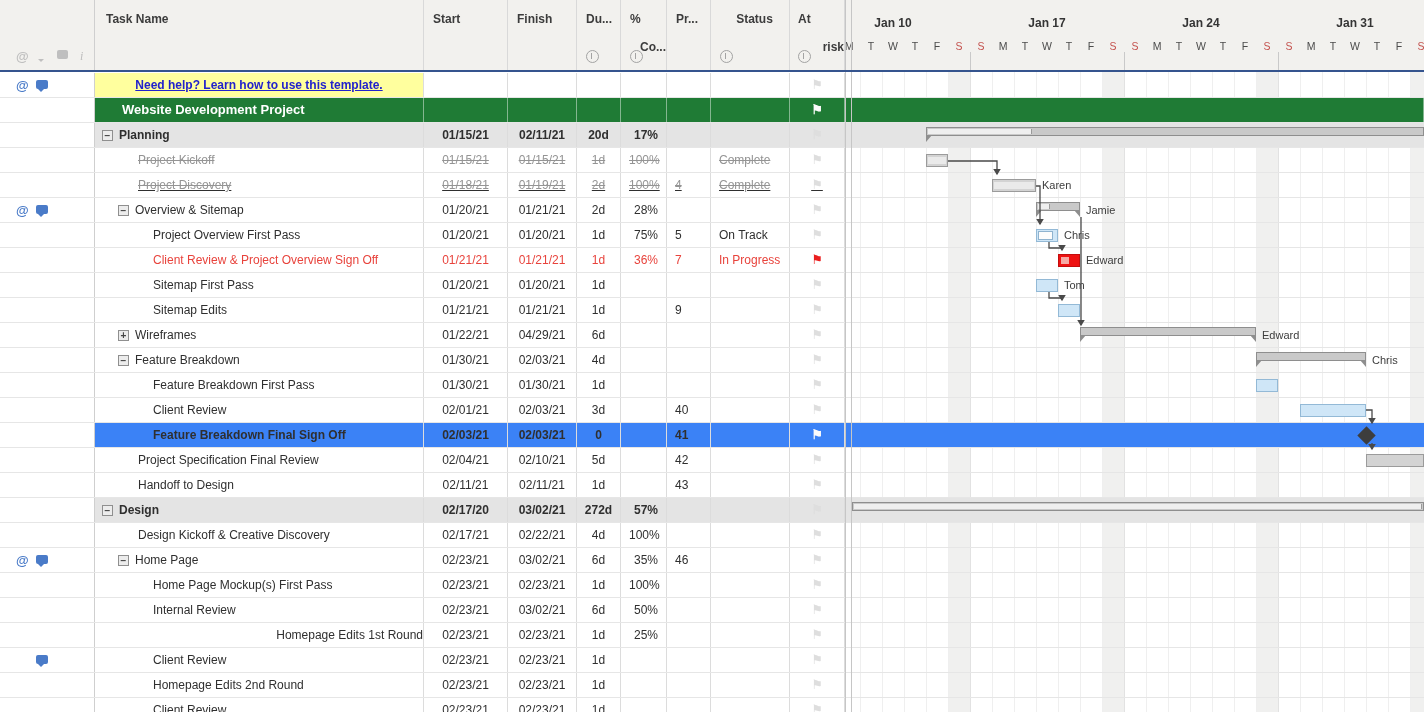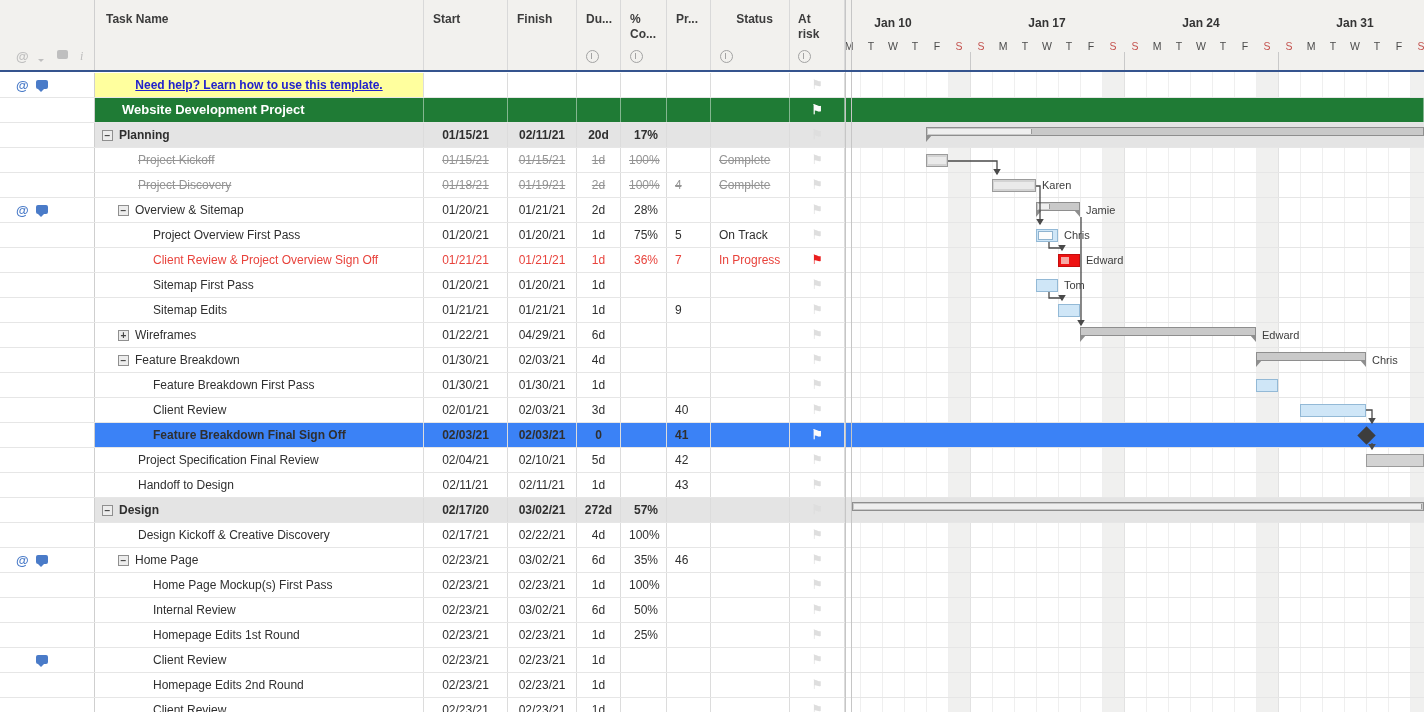--- a/index.html
+++ b/index.html
@@ -4,21 +4,21 @@
 <style>
   html,body{margin:0;padding:0;background:#fff;}
   .app{position:relative;width:1424px;height:712px;overflow:hidden;background:#fff;
        font-family:"Liberation Sans",sans-serif;font-size:12px;color:#2f2f2f;}
   
   .hdr{position:absolute;top:0;height:70px;background:#f2f1ee;z-index:30;}
   #grid-hdr{left:0;width:852px;}
   #chart-hdr{left:852px;width:572px;}
   .hcell{position:absolute;top:0;height:70px;box-sizing:border-box;border-right:1px solid #d9d9d9;
          padding:12px 0 0 9px;color:#3c3c3c;font-weight:bold;}
-  .hcell .l2{margin-top:1px;}
+  .hcell .l2{margin-top:14px;text-align:right;}
   .lock{width:11px;height:11px;border:1px solid #a3a3a3;border-radius:50%;position:absolute;bottom:7px;}
   .lock::after{content:"";position:absolute;left:4px;top:2px;width:1px;height:6px;background:#a3a3a3;}
   .blue-line{position:absolute;top:70px;left:0;width:1424px;height:2px;background:#35548e;z-index:40;}
   .split-line{position:absolute;top:0;height:712px;width:1px;background:#c6c6c6;z-index:35;}
   
   .gut-ic{position:absolute;z-index:31;}
   .at-ic{font-weight:bold;font-size:13px;color:#bfbfbf;line-height:13px;}
   .at-blue{color:#4a7bc8;}
   .bub{width:12px;height:9px;background:#bfbfbf;border-radius:2px;position:relative;}
   .bub::after{content:"";position:absolute;left:2px;top:9px;border:3px solid transparent;border-top-color:#bfbfbf;}
@@ -256,21 +256,21 @@
         <div class="c ctr" style="width: 44px;"><span class="strike">1d</span></div>
         <div class="c rgt" style="width: 46px;"><span class="strike">100%</span></div>
         <div class="c " style="width: 44px;"><span class="strike"></span></div>
         <div class="c " style="width: 79px;"><span class="strike">Complete</span></div>
         <div class="c ctr" style="width: 55px;">
           <span class="flag f-light">⚑</span>
         </div>
         <div class="c splitc" style="width: 7px;"></div>
         <div class="c chartc" style="width: 572px;"></div>
       </div>
-      <div class="row r-struck" style="top: 173px;">
+      <div class="row r-struck" style="top: 173px; text-decoration: underline;">
         <div class="c gut" style="width: 95px;"></div>
         <div class="c task" style="width: 329px;">
           <span style="width: 43px; flex: 0 0 auto;"></span>
           <span class="strike">Project Discovery</span>
         </div>
         <div class="c ctr" style="width: 84px;"><span class="strike">01/18/21</span></div>
         <div class="c ctr" style="width: 69px;"><span class="strike">01/19/21</span></div>
         <div class="c ctr" style="width: 44px;"><span class="strike">2d</span></div>
         <div class="c rgt" style="width: 46px;"><span class="strike">100%</span></div>
         <div class="c " style="width: 44px;"><span class="strike">4</span></div>
@@ -598,21 +598,21 @@
         <div class="c " style="width: 44px;"><span class="strike"></span></div>
         <div class="c " style="width: 79px;"><span class="strike"></span></div>
         <div class="c ctr" style="width: 55px;">
           <span class="flag f-light">⚑</span>
         </div>
         <div class="c splitc" style="width: 7px;"></div>
         <div class="c chartc" style="width: 572px;"></div>
       </div>
       <div class="row " style="top: 623px;">
         <div class="c gut" style="width: 95px;"></div>
-        <div class="c task" style="width: 329px;">
+        <div class="c task" style="width: 329px; justify-content: flex-end;">
           <span style="width: 58px; flex: 0 0 auto;"></span>
           <span class="strike">Homepage Edits 1st Round</span>
         </div>
         <div class="c ctr" style="width: 84px;"><span class="strike">02/23/21</span></div>
         <div class="c ctr" style="width: 69px;"><span class="strike">02/23/21</span></div>
         <div class="c ctr" style="width: 44px;"><span class="strike">1d</span></div>
         <div class="c rgt" style="width: 46px;"><span class="strike">25%</span></div>
         <div class="c " style="width: 44px;"><span class="strike"></span></div>
         <div class="c " style="width: 79px;"><span class="strike"></span></div>
         <div class="c ctr" style="width: 55px;">

